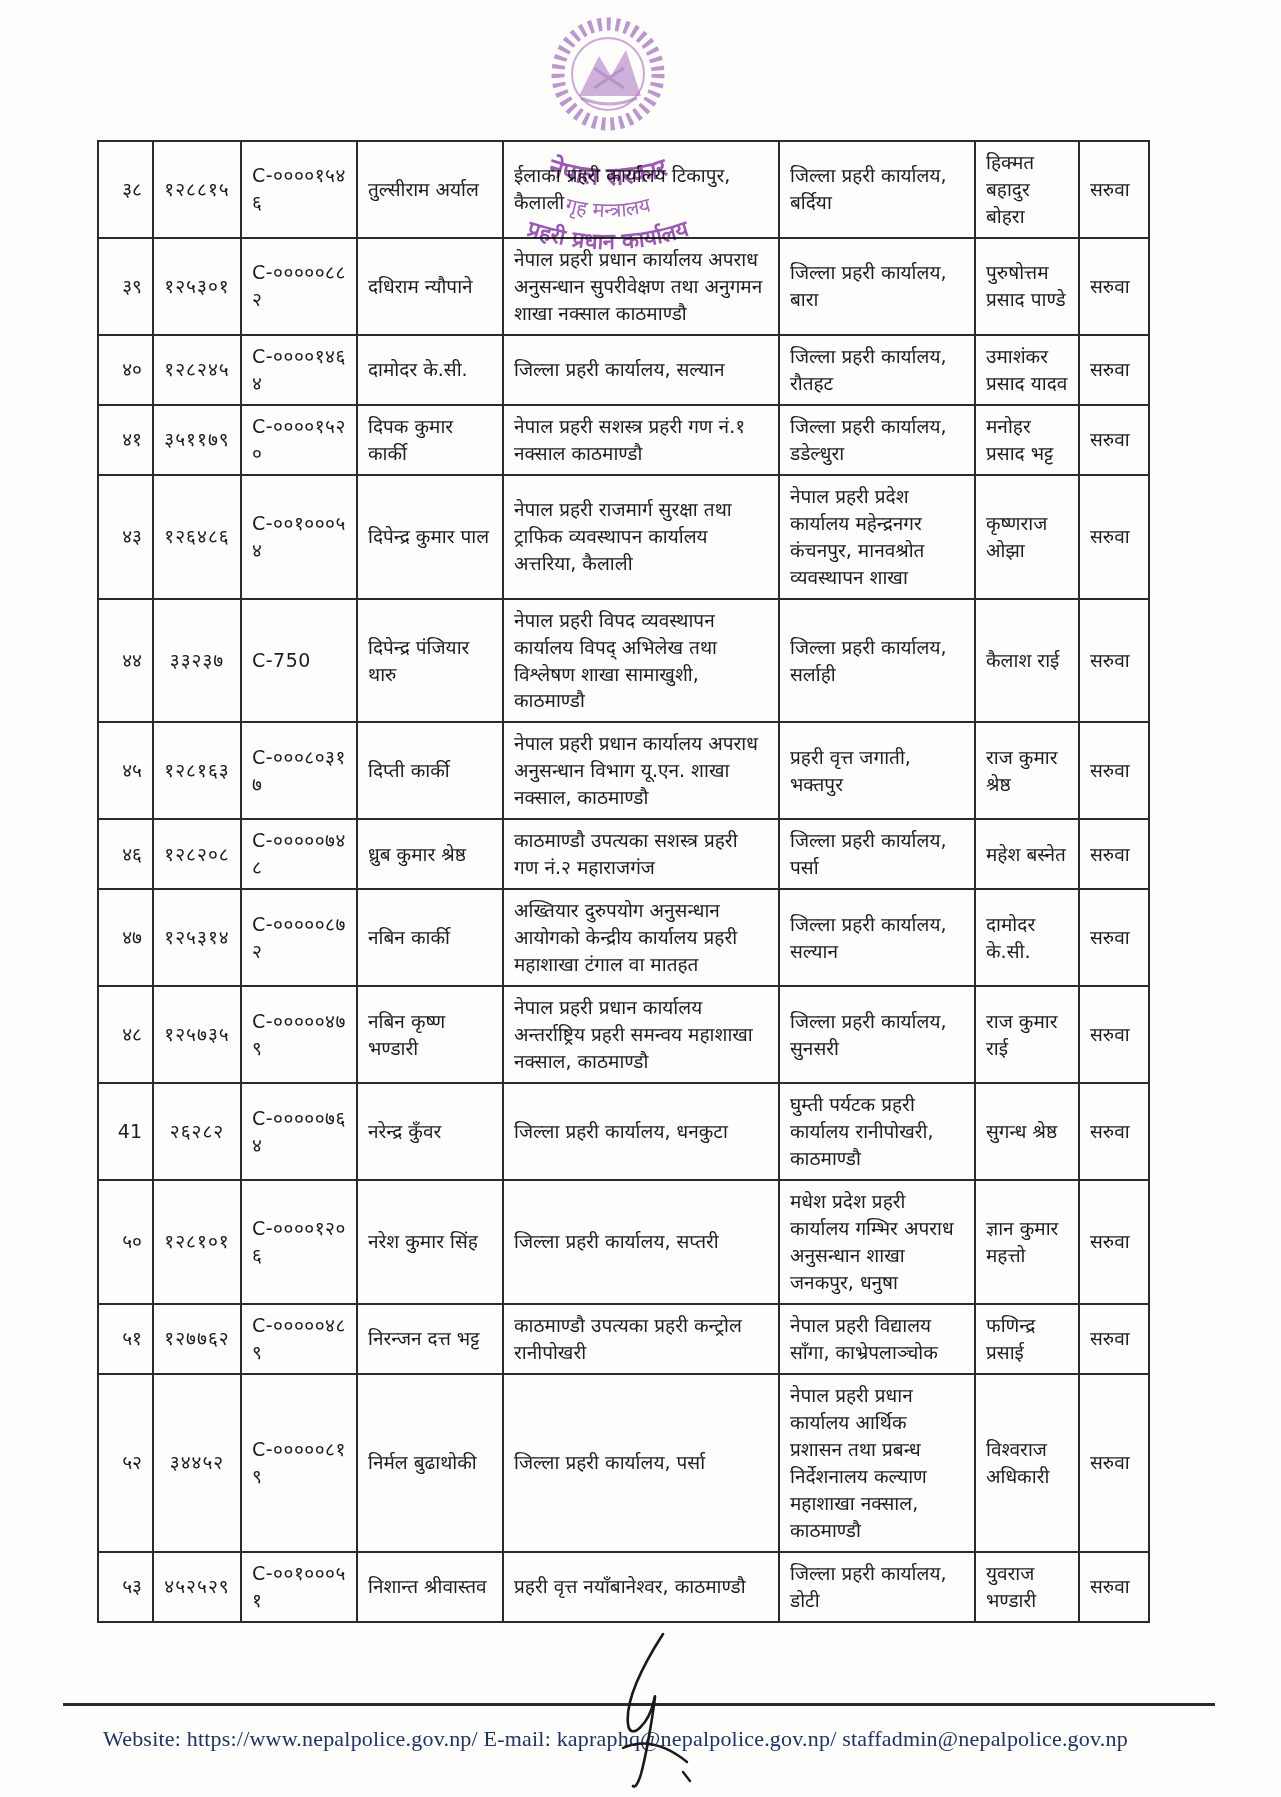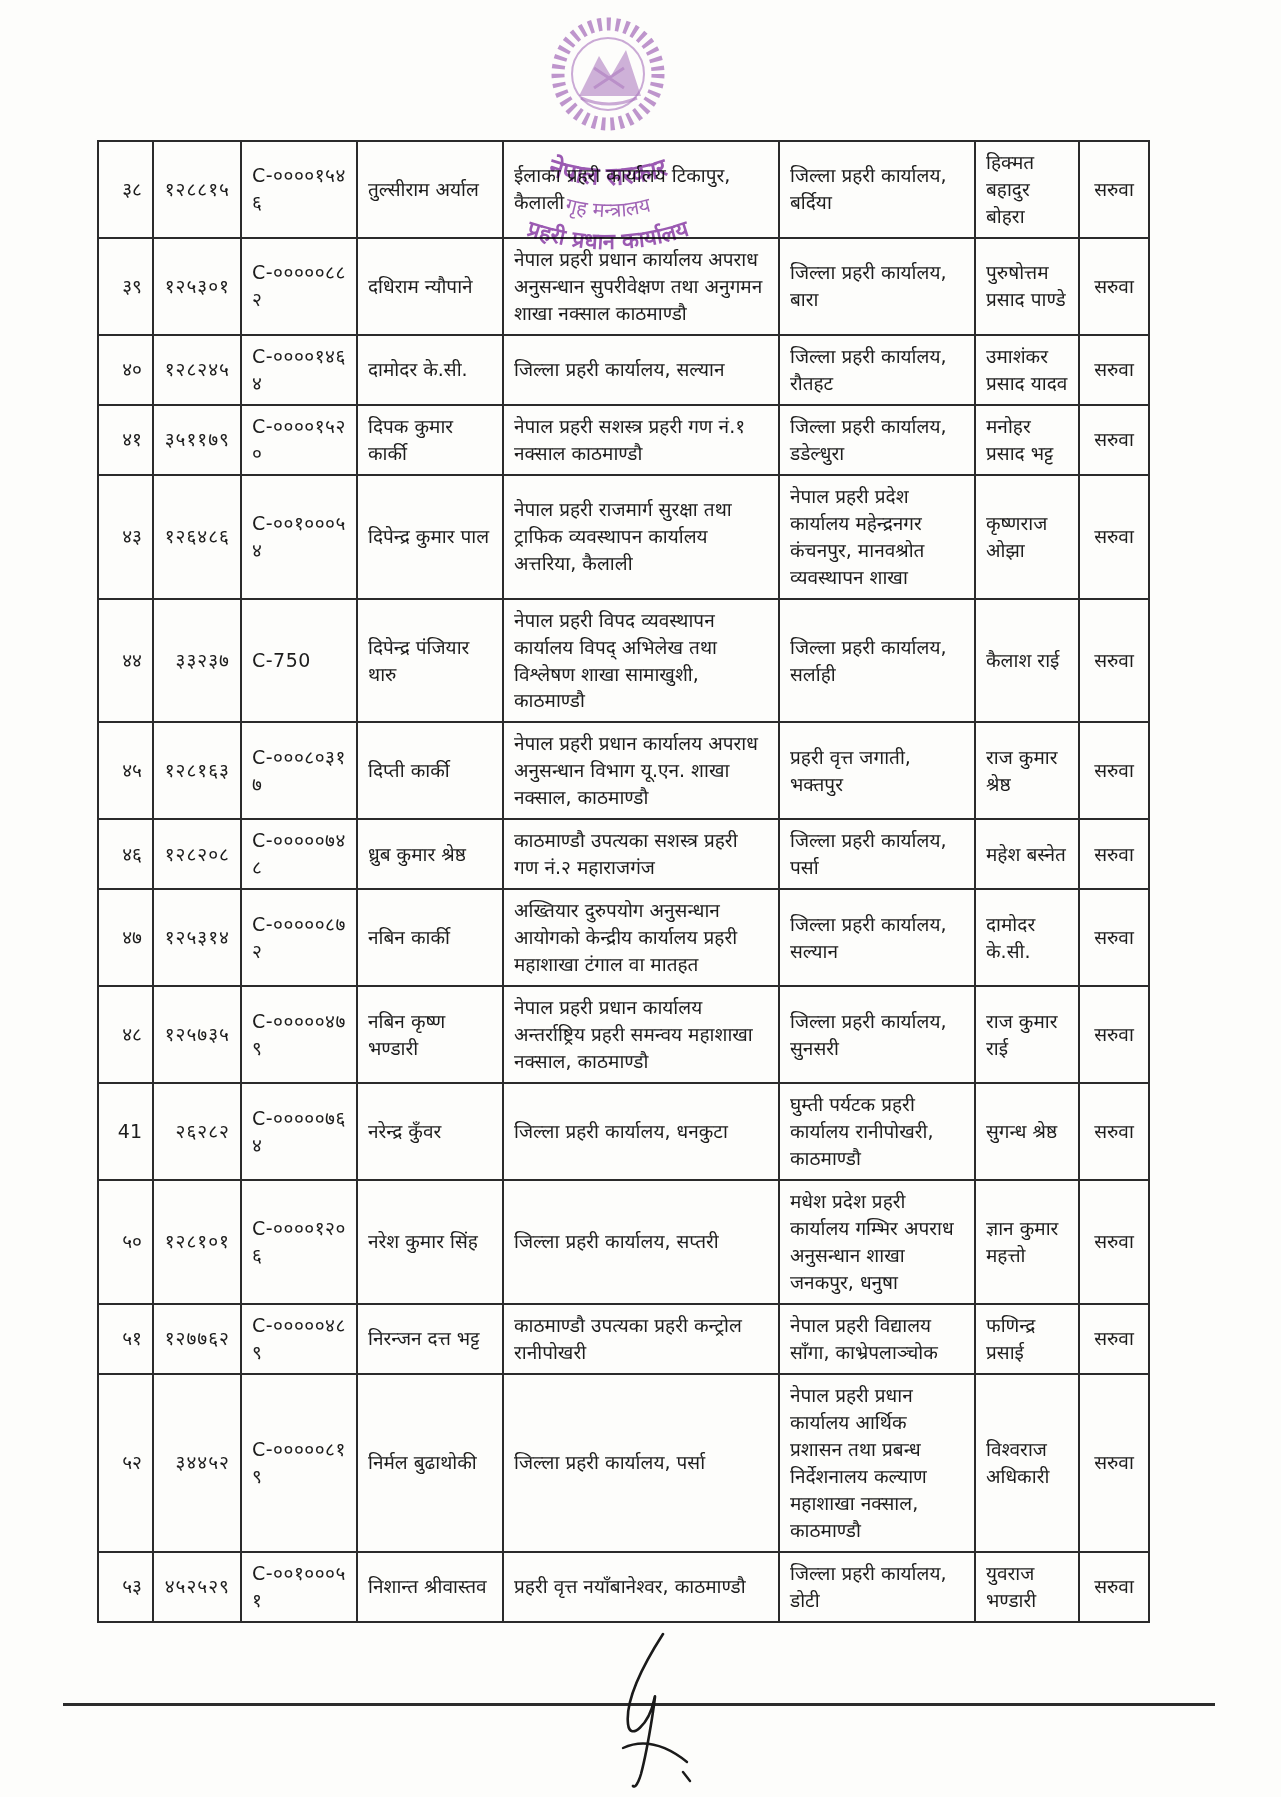--- a/index.html
+++ b/index.html
@@ -29,24 +29,24 @@
   }
   col.w-sn   { width:55px; }
   col.w-id   { width:88px; }
   col.w-cno  { width:116px; }
   col.w-name { width:146px; }
   col.w-off  { width:276px; }
   col.w-new  { width:196px; }
   col.w-rep  { width:104px; }
   col.w-act  { width:70px; }
   td.c-sn  { text-align:right; font-size:19px; }
-  td.c-id  { text-align:right; font-size:18px; letter-spacing:1px; }
+  td.c-id  { text-align:center; font-size:18px; letter-spacing:1px; }
   td.c-cno { text-align:left; font-size:16.5px; letter-spacing:.5px;border-radius:6px; }
   td.c-name{ font-size:19px; }
-  td.c-act { font-size:19px;text-align:center; }
+  td.c-act { font-size:19px; }
   
   .stamp {
     position:absolute; left:453px; top:12px;
     width:320px; height:272px;
     pointer-events:none;
     mix-blend-mode:multiply;
     z-index:4;
   }
   
   .signature {
@@ -279,14 +279,15 @@
 </tbody>
   </table>
 
   <svg class="signature" viewBox="0 0 175 168" aria-hidden="true">
     <path d="M 98 6 C 80 34, 60 70, 63 96 C 65 114, 84 96, 89 72 C 93 52, 84 116, 76 146 C 73 156, 70 160, 68 158" fill="none" stroke="var(--signature-ink,#1a1a1a)" stroke-width="2.6" stroke-linecap="round"></path>
     <path d="M 58 120 C 80 110, 102 118, 122 134" fill="none" stroke="var(--signature-ink,#1a1a1a)" stroke-width="2.4" stroke-linecap="round"></path>
     <path d="M 118 144 l 7 9" fill="none" stroke="var(--signature-ink,#1a1a1a)" stroke-width="2.4" stroke-linecap="round"></path>
   </svg>
 
   <div class="footer-line"></div>
+  <div class="footer-contact">Website: https://www.nepalpolice.gov.np/ E-mail: kapraphq@nepalpolice.gov.np/ staffadmin@nepalpolice.gov.np</div>
 
 </div>
 
 </body></html>

